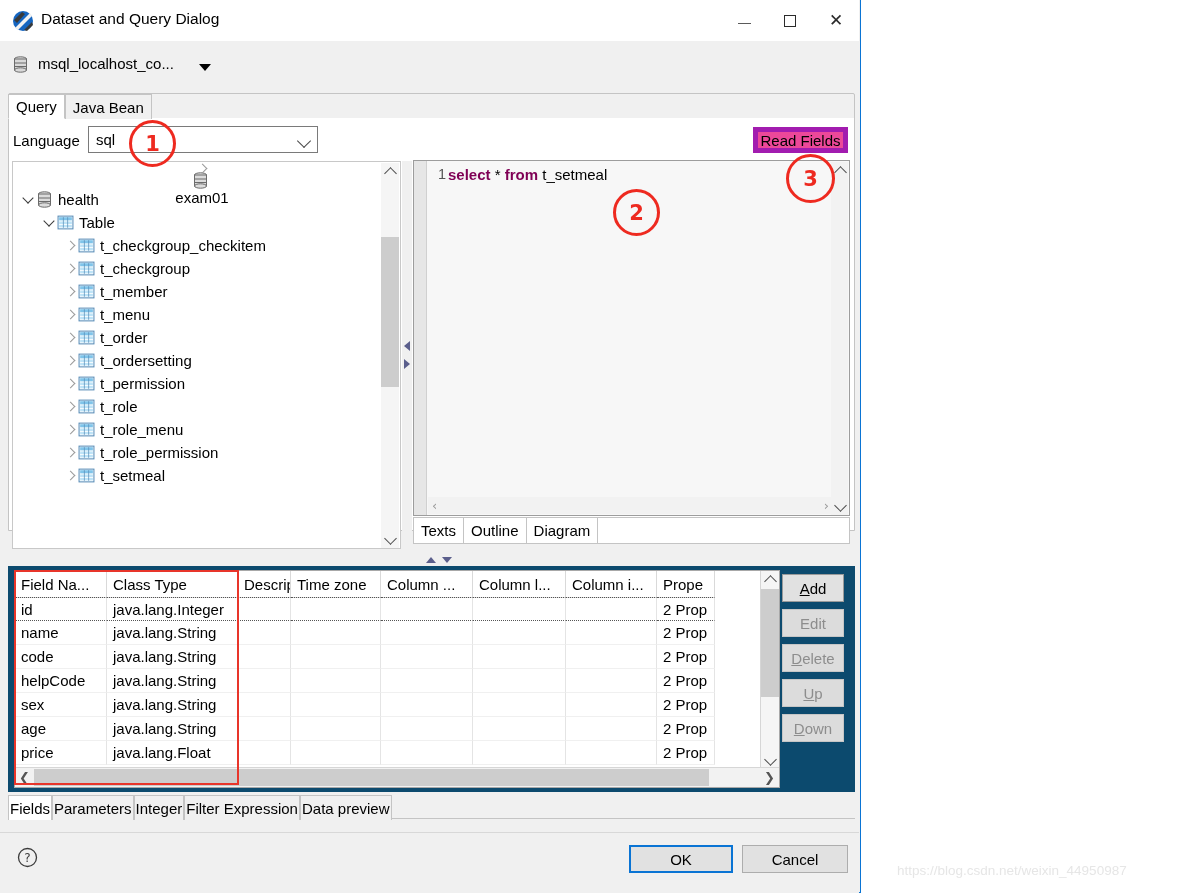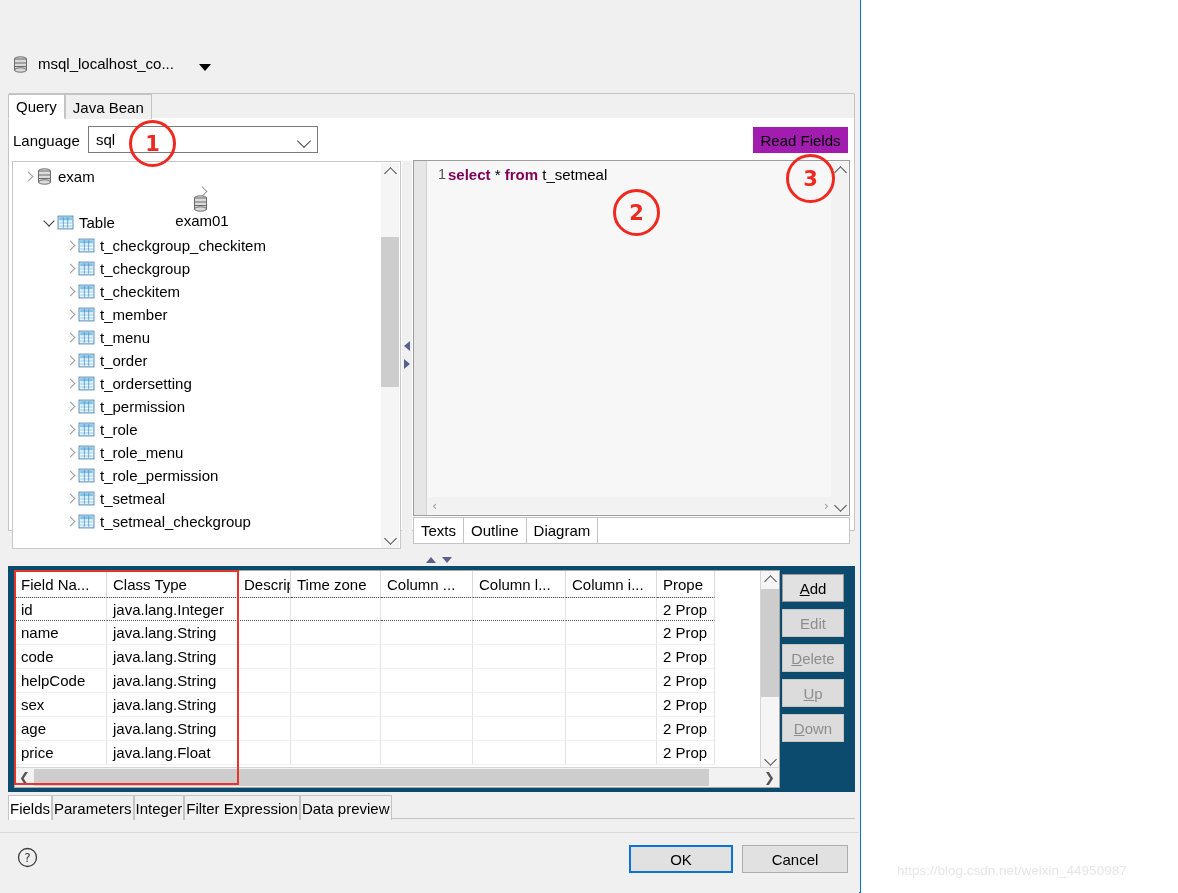--- a/index.html
+++ b/index.html
@@ -40,21 +40,21 @@
   .tabbody{position:absolute;left:9px;top:118px;width:845px;height:412px;background:#ffffff;}
 
   
   .lang-label{position:absolute;left:13px;top:132px;font-size:15px;}
   .lang-combo{position:absolute;left:88px;top:126px;width:230px;height:27px;
     background:#fff;border:1px solid #7a7a7a;box-sizing:border-box;}
   .lang-value{position:absolute;left:7px;top:4px;font-size:15px;}
   .combo-chev{position:absolute;right:8px;top:9px;width:9px;height:9px;
     border-left:1.6px solid #4a4a4a;border-bottom:1.6px solid #4a4a4a;transform:rotate(-45deg);}
   .read-fields{position:absolute;left:753px;top:127px;width:95px;height:26px;
-    background:#a21caf;border:1px solid #a21caf;box-sizing:border-box;
+    background:#ec4899;border:5px solid #a21caf;box-sizing:border-box;
     font-size:15px;display:flex;align-items:center;justify-content:center;}
 
   
   .tree-panel{position:absolute;left:12px;top:161px;width:389px;height:388px;
     background:#fff;border:1px solid #c8c8c8;box-sizing:border-box;overflow:hidden;}
   .tree-rows{position:absolute;left:0;top:3px;width:370px;}
   .trow{height:23px;display:flex;align-items:center;white-space:nowrap;font-size:15px;}
   .tw{width:14px;display:flex;align-items:center;justify-content:center;}
   .arrow-r{width:6px;height:6px;border-right:1.4px solid #9a9a9a;border-top:1.4px solid #9a9a9a;transform:rotate(45deg);}
   .arrow-d{width:7px;height:7px;border-right:1.5px solid #3b3b3b;border-bottom:1.5px solid #3b3b3b;transform:rotate(45deg);margin-top:-3px;}
@@ -150,20 +150,42 @@
   .a1{left:129px;top:120px;width:41px;height:41px;font-size:21px;}
   .a2{left:613px;top:189px;width:41px;height:41px;font-size:21px;}
   .a3{left:786px;top:154px;width:43px;height:43px;font-size:21px;}
   .watermark{position:absolute;left:897px;top:863px;font-size:13.5px;color:#e6e6e6;}
 </style>
 </head>
 <body>
 
 <div class="dialog">
 
+  <div class="titlebar">
+    <span class="title-icon">
+      <svg width="22" height="22" viewBox="0 0 22 22">
+        <circle cx="11" cy="11" r="10" fill="#1565c0"></circle>
+        <path d="M3 18 L18 3 L20 6 L6 20 Z" fill="#f2f2f2"></path>
+        <path d="M2 10 L10 2 L13 4 L5 13 Z" fill="#3a3a3a"></path>
+        <path d="M12 20 L20 12 L21 15 L15 21 Z" fill="#3a3a3a"></path>
+      </svg>
+    </span>
+    <span class="title-text">Dataset and Query Dialog</span>
+    <div class="win-btns">
+      <div class="win-btn">
+          <i class="wb-min"></i>
+        </div>
+      <div class="win-btn">
+          <i class="wb-max"></i>
+        </div>
+      <div class="win-btn">
+          <span class="wb-close">✕</span>
+        </div>
+    </div>
+  </div>
 
   <div class="conn-row"></div>
   <span class="db-icon">
     <svg width="15" height="17" viewBox="0 0 15 17">
       <ellipse cx="7.5" cy="3" rx="6" ry="2.2" fill="#d9d9d9" stroke="#6b6b6b"></ellipse>
       <rect x="1.5" y="3" width="12" height="11" fill="#d9d9d9" stroke="#6b6b6b"></rect>
       <ellipse cx="7.5" cy="14" rx="6" ry="2.2" fill="#d9d9d9" stroke="#6b6b6b"></ellipse>
       <line x1="1.5" y1="7" x2="13.5" y2="7" stroke="#6b6b6b"></line>
       <line x1="1.5" y1="10.5" x2="13.5" y2="10.5" stroke="#6b6b6b"></line>
     </svg>
@@ -186,45 +208,45 @@
   <div class="lang-combo">
     <span class="lang-value">sql</span>
     <i class="combo-chev"></i>
   </div>
   <div class="read-fields">
     <span>Read Fields</span>
   </div>
 
   <div class="tree-panel">
     <div class="tree-rows">
-        <div class="trow" style="padding-left: 8px;">
+        <div class="trow" style="padding-left: 8px; flex-direction: column;">
           <span class="tw">
             <i class="arrow-r"></i>
           </span>
           <span class="ico"><svg width="17" height="17" viewBox="0 0 15 17">
               <ellipse cx="7.5" cy="3" rx="6" ry="2.2" fill="#dcdcdc" stroke="#6b6b6b"></ellipse>
               <rect x="1.5" y="3" width="12" height="11" fill="#dcdcdc" stroke="#6b6b6b"></rect>
               <ellipse cx="7.5" cy="14" rx="6" ry="2.2" fill="#dcdcdc" stroke="#6b6b6b"></ellipse>
               <line x1="1.5" y1="7" x2="13.5" y2="7" stroke="#6b6b6b"></line>
               <line x1="1.5" y1="10.5" x2="13.5" y2="10.5" stroke="#6b6b6b"></line>
             </svg></span>
-          <span>exam</span>
-        </div>
-        <div class="trow" style="padding-left: 8px; flex-direction: column;">
-          <span class="tw">
-            <i class="arrow-r"></i>
+          <span>exam01</span>
+        </div>
+        <div class="trow" style="padding-left: 8px;">
+          <span class="tw">
+            <i class="arrow-d"></i>
           </span>
           <span class="ico"><svg width="17" height="17" viewBox="0 0 15 17">
               <ellipse cx="7.5" cy="3" rx="6" ry="2.2" fill="#dcdcdc" stroke="#6b6b6b"></ellipse>
               <rect x="1.5" y="3" width="12" height="11" fill="#dcdcdc" stroke="#6b6b6b"></rect>
               <ellipse cx="7.5" cy="14" rx="6" ry="2.2" fill="#dcdcdc" stroke="#6b6b6b"></ellipse>
               <line x1="1.5" y1="7" x2="13.5" y2="7" stroke="#6b6b6b"></line>
               <line x1="1.5" y1="10.5" x2="13.5" y2="10.5" stroke="#6b6b6b"></line>
             </svg></span>
-          <span>exam01</span>
+          <span>health</span>
         </div>
         <div class="trow" style="padding-left: 29px;">
           <span class="tw">
             <i class="arrow-d"></i>
           </span>
           <span class="ico"><svg width="17" height="17" viewBox="0 0 16 16">
               <rect x="1" y="2" width="14" height="12" fill="#ffffff" stroke="#5b8fb9"></rect>
               <rect x="2" y="3" width="12" height="3" fill="#7fc4ea"></rect>
               <rect x="2" y="7" width="12" height="2.4" fill="#bde3f7"></rect>
               <rect x="2" y="10.2" width="12" height="2.4" fill="#bde3f7"></rect>
@@ -266,34 +288,20 @@
             <i class="arrow-r"></i>
           </span>
           <span class="ico"><svg width="17" height="17" viewBox="0 0 16 16">
               <rect x="1" y="2" width="14" height="12" fill="#ffffff" stroke="#5b8fb9"></rect>
               <rect x="2" y="3" width="12" height="3" fill="#7fc4ea"></rect>
               <rect x="2" y="7" width="12" height="2.4" fill="#bde3f7"></rect>
               <rect x="2" y="10.2" width="12" height="2.4" fill="#bde3f7"></rect>
               <line x1="6" y1="3" x2="6" y2="13" stroke="#5b8fb9" stroke-width="0.7"></line>
               <line x1="10" y1="3" x2="10" y2="13" stroke="#5b8fb9" stroke-width="0.7"></line>
             </svg></span>
-          <span>t_checkitem</span>
-        </div>
-        <div class="trow" style="padding-left: 50px;">
-          <span class="tw">
-            <i class="arrow-r"></i>
-          </span>
-          <span class="ico"><svg width="17" height="17" viewBox="0 0 16 16">
-              <rect x="1" y="2" width="14" height="12" fill="#ffffff" stroke="#5b8fb9"></rect>
-              <rect x="2" y="3" width="12" height="3" fill="#7fc4ea"></rect>
-              <rect x="2" y="7" width="12" height="2.4" fill="#bde3f7"></rect>
-              <rect x="2" y="10.2" width="12" height="2.4" fill="#bde3f7"></rect>
-              <line x1="6" y1="3" x2="6" y2="13" stroke="#5b8fb9" stroke-width="0.7"></line>
-              <line x1="10" y1="3" x2="10" y2="13" stroke="#5b8fb9" stroke-width="0.7"></line>
-            </svg></span>
           <span>t_member</span>
         </div>
         <div class="trow" style="padding-left: 50px;">
           <span class="tw">
             <i class="arrow-r"></i>
           </span>
           <span class="ico"><svg width="17" height="17" viewBox="0 0 16 16">
               <rect x="1" y="2" width="14" height="12" fill="#ffffff" stroke="#5b8fb9"></rect>
               <rect x="2" y="3" width="12" height="3" fill="#7fc4ea"></rect>
               <rect x="2" y="7" width="12" height="2.4" fill="#bde3f7"></rect>
@@ -393,34 +401,20 @@
           </span>
           <span class="ico"><svg width="17" height="17" viewBox="0 0 16 16">
               <rect x="1" y="2" width="14" height="12" fill="#ffffff" stroke="#5b8fb9"></rect>
               <rect x="2" y="3" width="12" height="3" fill="#7fc4ea"></rect>
               <rect x="2" y="7" width="12" height="2.4" fill="#bde3f7"></rect>
               <rect x="2" y="10.2" width="12" height="2.4" fill="#bde3f7"></rect>
               <line x1="6" y1="3" x2="6" y2="13" stroke="#5b8fb9" stroke-width="0.7"></line>
               <line x1="10" y1="3" x2="10" y2="13" stroke="#5b8fb9" stroke-width="0.7"></line>
             </svg></span>
           <span>t_setmeal</span>
-        </div>
-        <div class="trow" style="padding-left: 50px;">
-          <span class="tw">
-            <i class="arrow-r"></i>
-          </span>
-          <span class="ico"><svg width="17" height="17" viewBox="0 0 16 16">
-              <rect x="1" y="2" width="14" height="12" fill="#ffffff" stroke="#5b8fb9"></rect>
-              <rect x="2" y="3" width="12" height="3" fill="#7fc4ea"></rect>
-              <rect x="2" y="7" width="12" height="2.4" fill="#bde3f7"></rect>
-              <rect x="2" y="10.2" width="12" height="2.4" fill="#bde3f7"></rect>
-              <line x1="6" y1="3" x2="6" y2="13" stroke="#5b8fb9" stroke-width="0.7"></line>
-              <line x1="10" y1="3" x2="10" y2="13" stroke="#5b8fb9" stroke-width="0.7"></line>
-            </svg></span>
-          <span>t_setmeal_checkgroup</span>
         </div>
       </div>
     <div class="tscroll">
       <div class="tsb-up">
           <i class="chev-u"></i>
         </div>
       <div class="tsb-thumb"></div>
       <div class="tsb-dn">
           <i class="chev-d"></i>
         </div>

